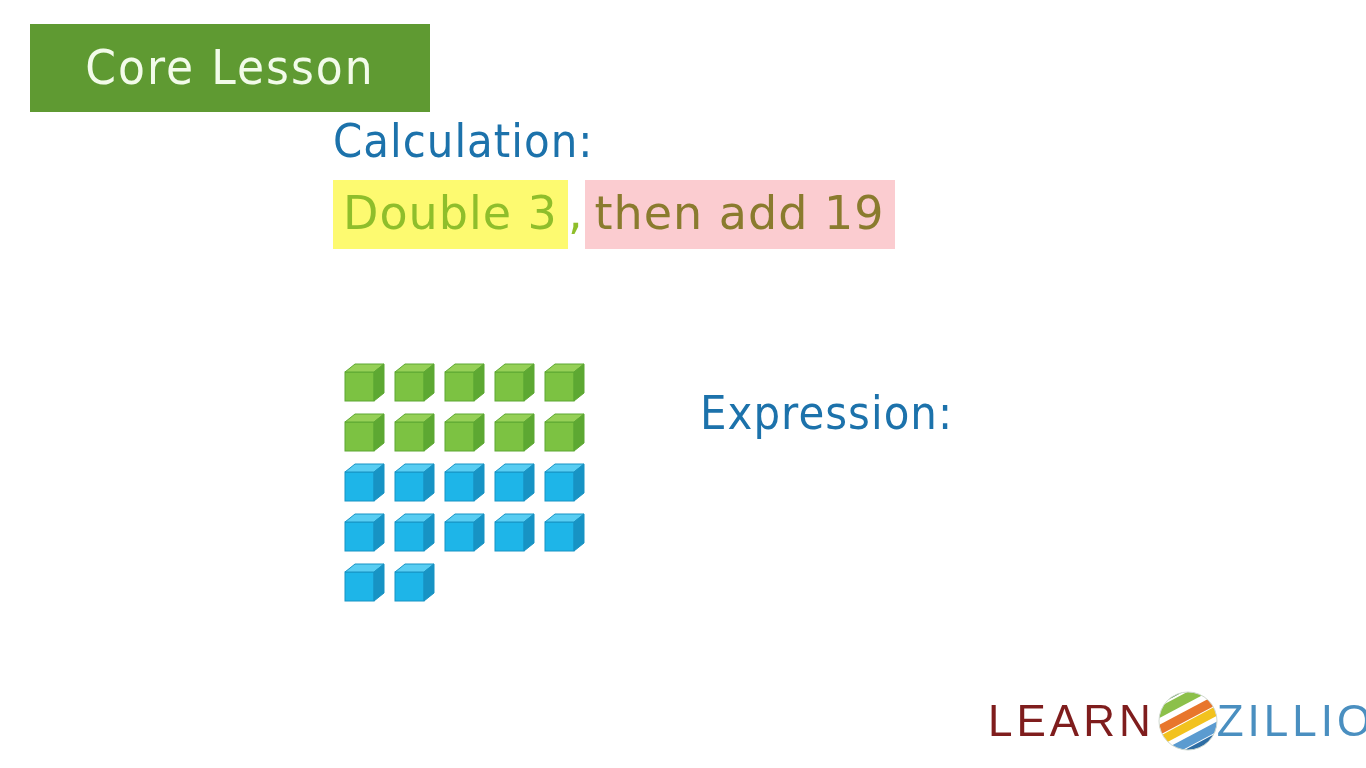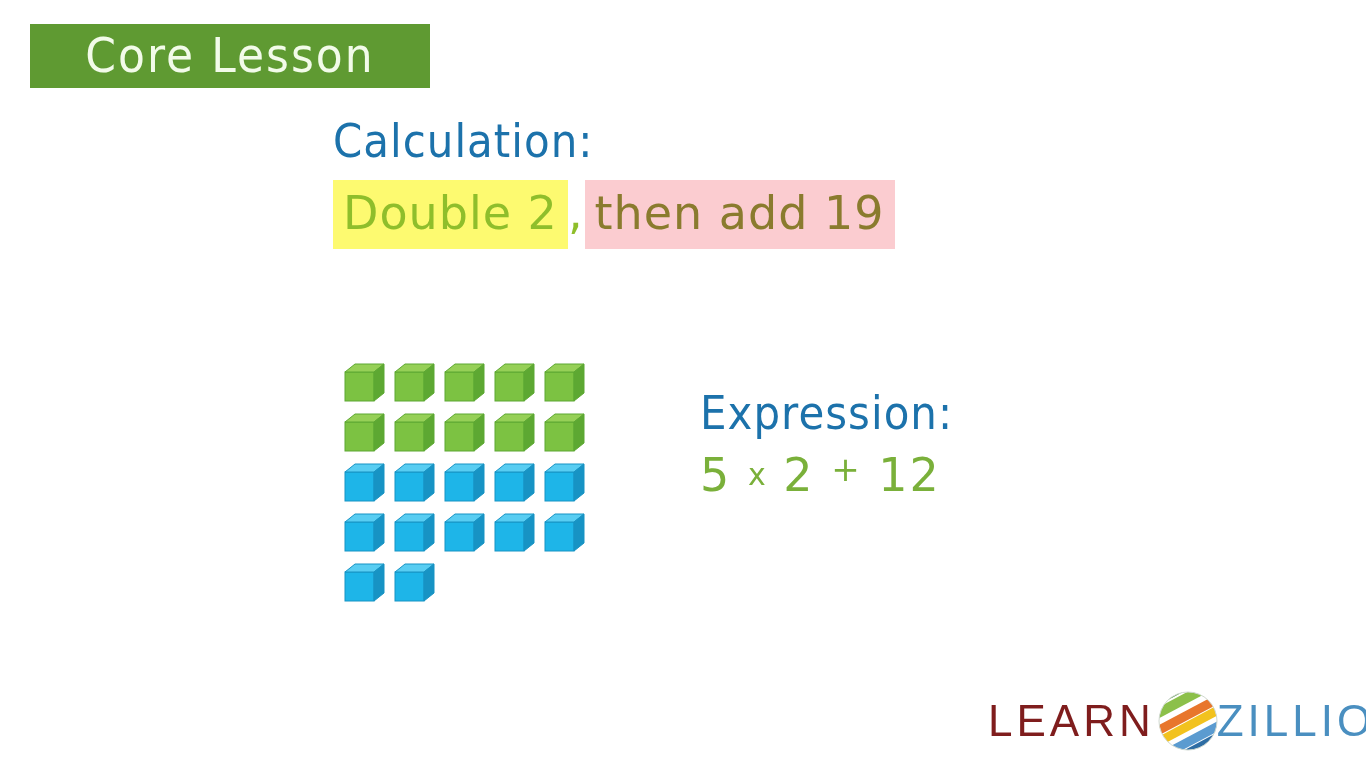--- a/index.html
+++ b/index.html
@@ -23,21 +23,21 @@
     height: 768px;
     background: #ffffff;
   }
 
   
   .banner {
     position: absolute;
     left: 30px;
     top: 24px;
     width: 400px;
-    height: 64px;
+    height: 88px;
     background: #5f9a32;
     display: flex;
     align-items: center;
     justify-content: center;
     box-sizing: border-box;
   }
   .banner-label {
     color: #f2fbe9;
     font-family: "DejaVu Sans", sans-serif;
     font-size: 44px;
@@ -190,21 +190,21 @@
 
 <div class="slide">
 
   <div class="banner">
     <span class="banner-label">Core Lesson</span>
   </div>
 
   <div class="calc-block">
     <div class="calc-title">Calculation:</div>
     <div class="calc-line">
-      <span class="hl hl-yellow">Double 2</span><span class="hl-comma">,</span><span class="hl hl-pink">then add 19</span>
+      <span class="hl hl-yellow">Double 3</span><span class="hl-comma">,</span><span class="hl hl-pink">then add 19</span>
     </div>
   </div>
 
   <div class="cube-grid">
       <div class="cube-row"><span class="cube"><svg viewBox="0 0 42 42" width="42" height="42">
             <rect x="1" y="10" width="29" height="29" fill="#7cc242" stroke="#5da832" stroke-width="1"></rect>
             <polygon points="1,10 11,2 40,2 30,10" fill="#96d057" stroke="#5da832" stroke-width="1"></polygon>
             <polygon points="30,10 40,2 40,31 30,39" fill="#5da832" stroke="#5da832" stroke-width="1"></polygon>
           </svg></span><span class="cube"><svg viewBox="0 0 42 42" width="42" height="42">
             <rect x="1" y="10" width="29" height="29" fill="#7cc242" stroke="#5da832" stroke-width="1"></rect>
@@ -292,21 +292,20 @@
             <polygon points="30,10 40,2 40,31 30,39" fill="#1793c4" stroke="#1793c4" stroke-width="1"></polygon>
           </svg></span><span class="cube"><svg viewBox="0 0 42 42" width="42" height="42">
             <rect x="1" y="10" width="29" height="29" fill="#1eb5e8" stroke="#1793c4" stroke-width="1"></rect>
             <polygon points="1,10 11,2 40,2 30,10" fill="#58cdf2" stroke="#1793c4" stroke-width="1"></polygon>
             <polygon points="30,10 40,2 40,31 30,39" fill="#1793c4" stroke="#1793c4" stroke-width="1"></polygon>
           </svg></span></div>
     </div>
 
   <div class="expr-block">
     <div class="expr-title">Expression:</div>
-    <div class="expr-value"><span>5</span> <span class="op-small">x</span> <span>2</span> <span class="op-plus">+</span> <span>12</span></div>
   </div>
 
   <div class="logo">
     <span class="logo-learn">LEARN</span>
     <span class="logo-globe">
       <svg viewBox="0 0 62 62" width="62" height="62" aria-hidden="true">
         <defs>
           <clipPath id="globeClip">
               <circle cx="31" cy="31" r="29"></circle>
             </clipPath>

